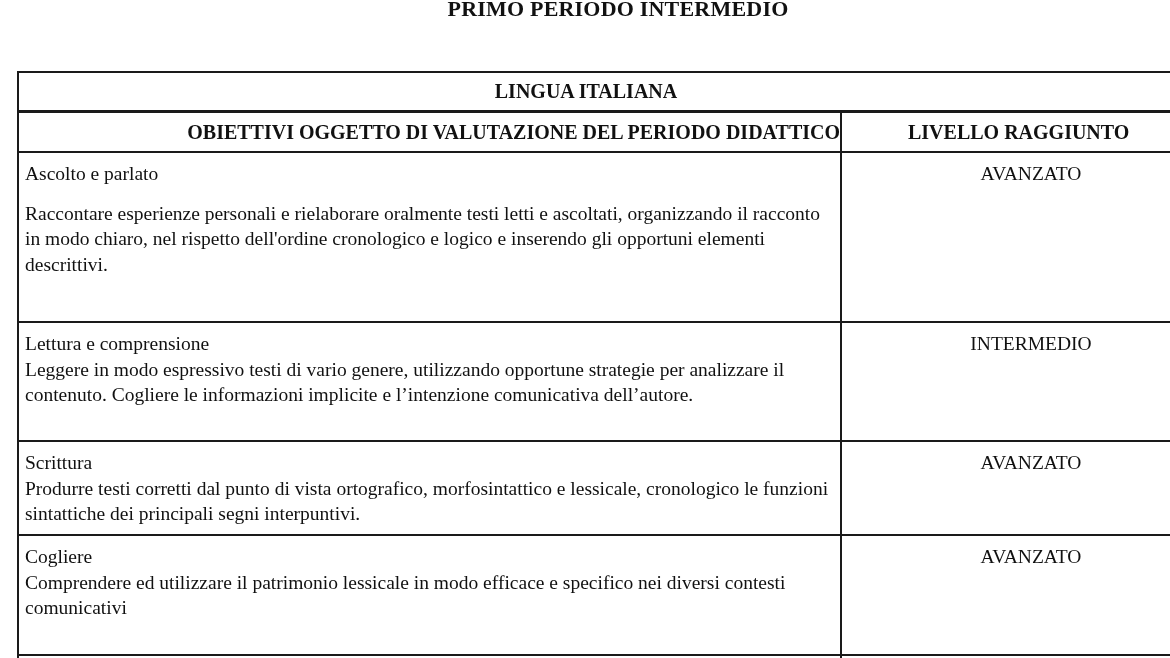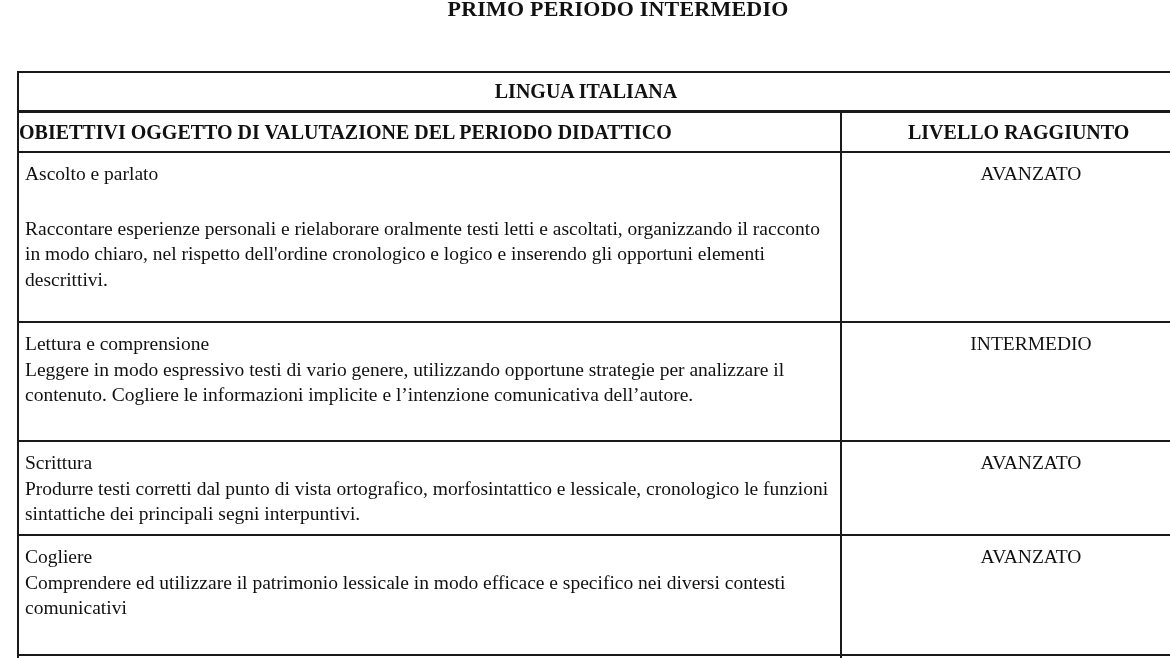--- a/index.html
+++ b/index.html
@@ -45,37 +45,37 @@
     .subject-cell {
       height: 37px;
       text-align: center;
       vertical-align: middle;
       font-weight: bold;
       font-size: 20px;
       border-bottom-width: 3px;
     }
     .col-head {
       height: 38px;
-      text-align: left;
+      text-align: right;
       vertical-align: middle;
       font-weight: bold;
       font-size: 20px;
     }
     .col-head.level-head {
       text-align: left;
       padding-left: 66px;
     }
     .obj-cell {
       padding: 8px 6px 0 6px;
       font-size: 19.5px;
       line-height: 25.5px;
     }
     .obj-title { display: block; }
     .obj-desc { display: block; }
-    .obj-desc.gap { margin-top: 29px; }
+    .obj-desc.gap { margin-top: 14px; }
     .level-cell {
       font-size: 19.5px;
       line-height: 25.5px;
       padding-top: 8px;
       text-align: left;
     }
     .level-text {
       display: inline-block;
       width: 378px;
       text-align: center;

